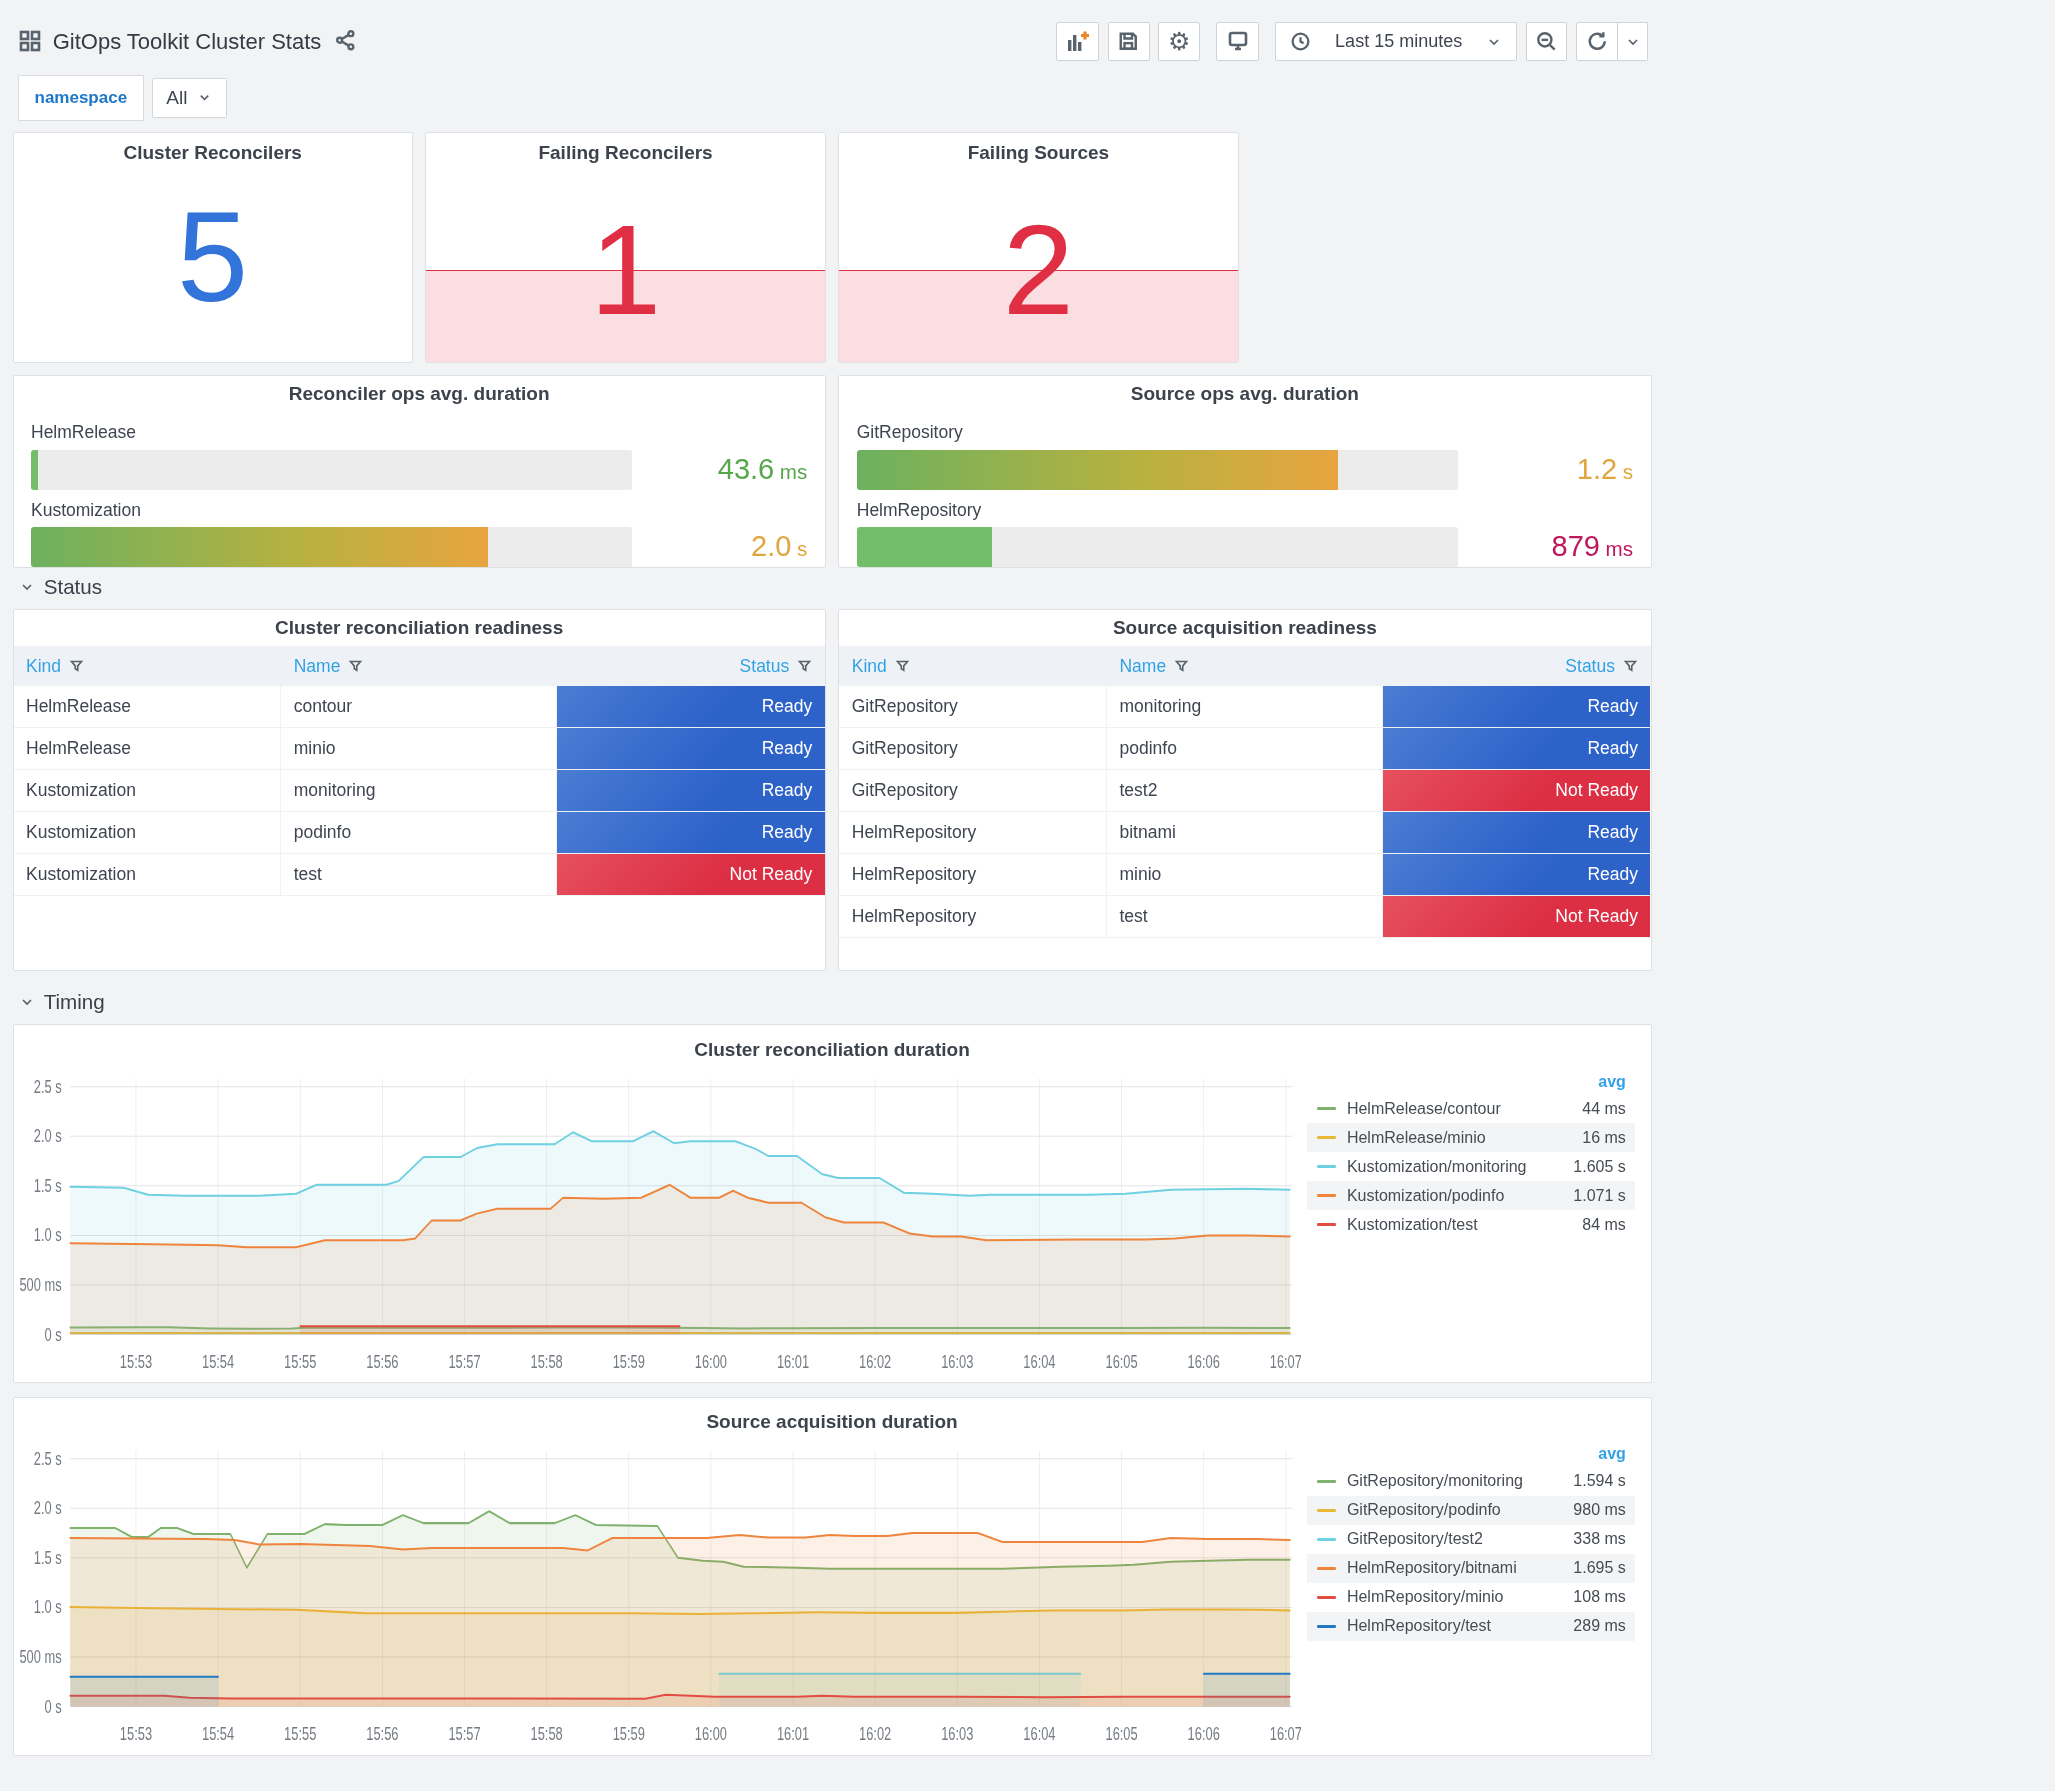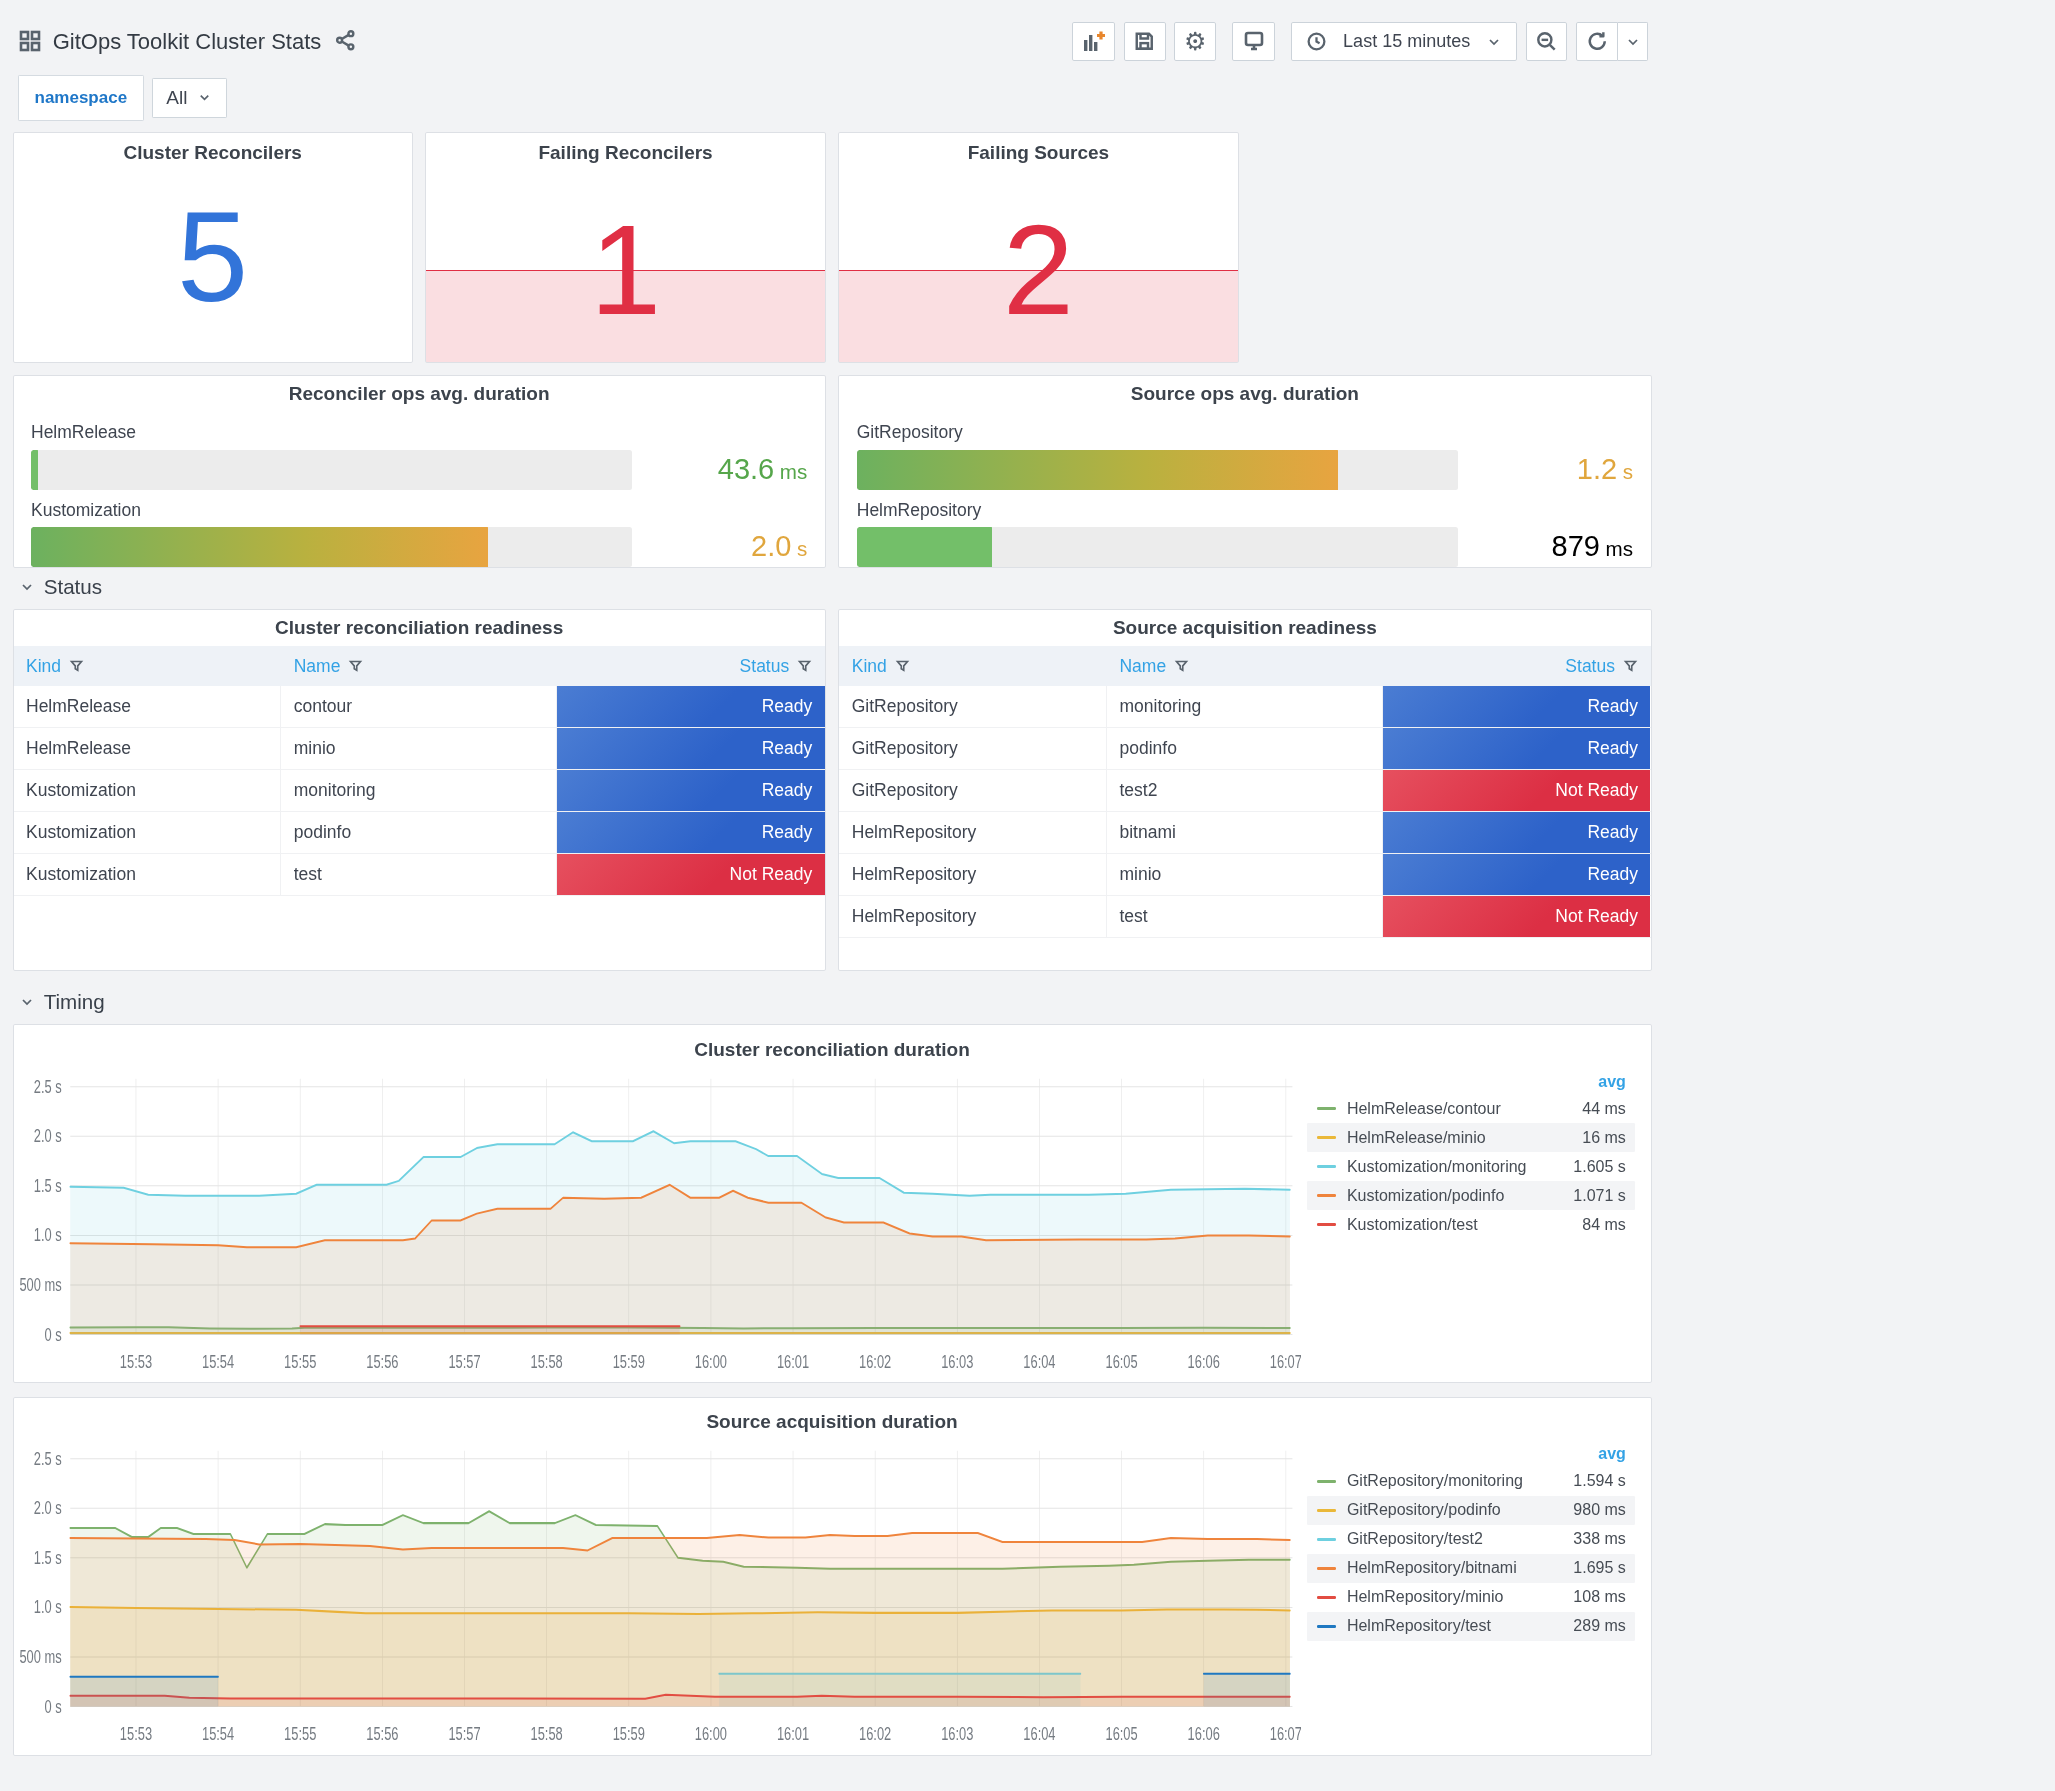--- a/index.html
+++ b/index.html
@@ -9,21 +9,21 @@
   
   .dash-header { display:flex; justify-content:space-between; align-items:center; padding:10px 16px 3.7px 17.5px; }
   .title-wrap { display:flex; align-items:center; }
   .page-title { font-size:22px; font-weight:500; color:#343b44; margin:0 12.5px 0 11.2px; }
   .icon-svg { stroke:#59636d; fill:none; stroke-width:2.6; }
   .tb { display:flex; align-items:center; }
   .tb-btn { height:39px; min-width:40px; border:0.6px solid #ccd3da; background:#fff; border-radius:1.9px;
             display:inline-flex; align-items:center; justify-content:center; margin-left:8.7px; color:#59636d; padding:0 8.7px; }
   .tb-btn.split-main { margin-left:8.7px; border-radius:1.9px 0 0 1.9px; }
   .tb-btn.split-caret { margin-left:0; border-left:none; border-radius:0 1.9px 1.9px 0; min-width:30px; padding:0 5px; }
-  .timepicker { font-size:18px; color:#3f4550; gap:16px; padding:0 13.7px; }
+  .timepicker { font-size:18px; color:#3f4550; gap:24px; padding:0 13.7px; }
   .gear-glyph { font-size:25px; line-height:1; color:#59636d; }
 
   
   .filters { display:flex; align-items:center; margin:10px 0 11.2px 17.5px; }
   .var-label { border:0.6px solid #d5dbe1; background:#fff; color:#1f77c8; font-weight:700; font-size:17px;
                padding:12px 16px; border-radius:1.2px; }
   .var-value { border:0.6px solid #cfd6dc; background:#fff; color:#3f4550; font-size:19px; padding:8px 13.7px;
                border-radius:1.2px; margin-left:7.5px; display:flex; align-items:center; gap:10px; }
 
   
@@ -214,21 +214,21 @@
         <div class="gauge-track">
             <div class="gauge-fill" style="width: 80%; background: linear-gradient(90deg, rgb(108, 177, 95) 0%, rgb(185, 177, 63) 60%, rgb(232, 164, 64) 100%);"></div>
           </div>
         <div class="gauge-value" style="color: rgb(224, 166, 61);"><span>1.2</span><span class="unit">s</span></div>
       </div>
       <div class="gauge-label">HelmRepository</div>
       <div class="gauge-line">
         <div class="gauge-track">
             <div class="gauge-fill" style="width: 22.5%; background: rgb(115, 191, 105);"></div>
           </div>
-        <div class="gauge-value" style="color: #000000;"><span>879</span><span class="unit">ms</span></div>
+        <div class="gauge-value" style="color: #be185d;"><span>879</span><span class="unit">ms</span></div>
       </div>
     </div>
   </div>
 
   <div class="section-head">
     <svg class="icon-svg" width="16" height="16" viewBox="0 0 24 24">
         <path d="M6 9l6 6 6-6"></path>
       </svg>
     <span>Status</span>
   </div>

